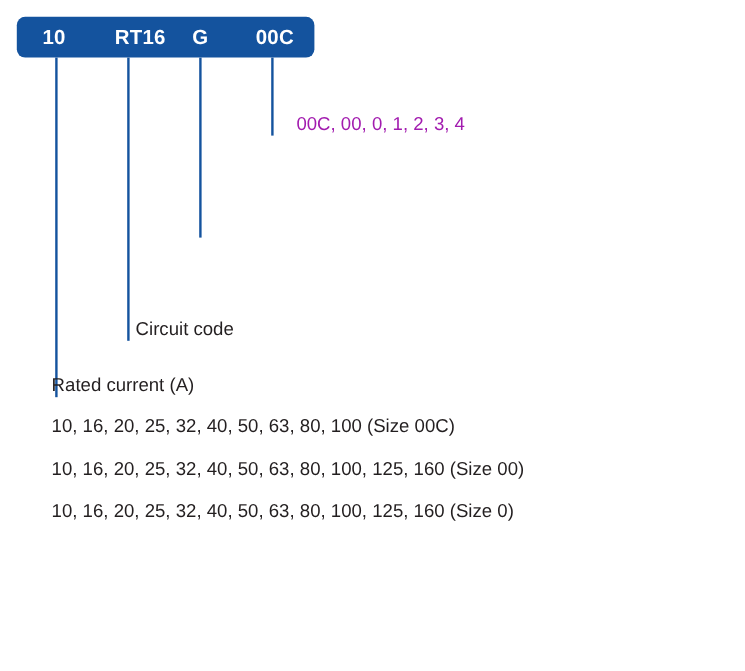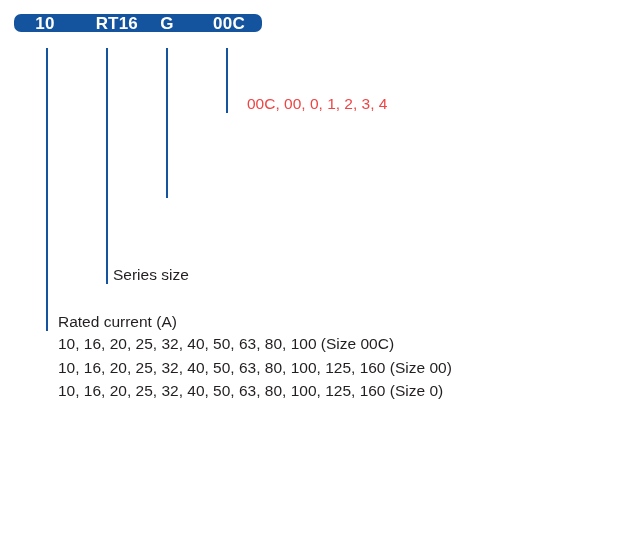--- a/index.html
+++ b/index.html
@@ -15,21 +15,21 @@
     font-family: "Liberation Sans", sans-serif;
     color: #231f20;
   }
 
   
   #code-bar {
     position: absolute;
     left: 14px;
     top: 14px;
     width: 248px;
-    height: 18px;
+    height: 34px;
     background: #14539e;
     border-radius: 7px;
     display: flex;
     align-items: center;
   }
   .code-seg {
     color: #ffffff;
     font-size: 17px;
     font-weight: bold;
     text-align: center;
@@ -58,34 +58,35 @@
   .heading {
     font-size: 15.5px;
     line-height: 20px;
     white-space: nowrap;
     color: #231f20;
   }
   .sub {
     font-size: 15.5px;
     line-height: 20px;
     white-space: nowrap;
-    color: #ef4444;
+    color: #a21caf;
   }
   .indent { padding-left: 14px; }
 
   #blade-block      { left: 233px; top: 94px; }
   #protection-block { left: 173px; top: 179px; }
   #series-block     { left: 113px; top: 265px; }
-  #rated-block      { left: 58px;  top: 312px; }
+  #rated-block      { left: 43px;  top: 312px; }
 
   .rated-line {
     font-size: 15.5px;
     line-height: 23.5px;
     white-space: nowrap;
     color: #231f20;
+    margin-top: 12px;
   }
 </style>
 </head>
 <body>
 
 <div id="code-bar">
   <span class="code-seg" id="seg-0">10</span>
   <span class="code-seg" id="seg-1">RT16</span>
   <span class="code-seg" id="seg-2">G</span>
   <span class="code-seg" id="seg-3">00C</span>
@@ -97,21 +98,21 @@
 <div class="connector" id="conn-3"></div>
 
 <div class="block" id="blade-block">
   <div class="sub indent">00C, 00, 0, 1, 2, 3, 4</div>
 </div>
 
 <div class="block" id="protection-block">
 </div>
 
 <div class="block" id="series-block">
-  <div class="heading">Series size</div>
+  <div class="heading">Circuit code</div>
 </div>
 
 <div class="block" id="rated-block">
   <div class="heading">Rated current (A)</div>
   <div id="rated-lines">
       <div class="rated-line">10, 16, 20, 25, 32, 40, 50, 63, 80, 100 (Size 00C)</div>
       <div class="rated-line">10, 16, 20, 25, 32, 40, 50, 63, 80, 100, 125, 160 (Size 00)</div>
       <div class="rated-line">10, 16, 20, 25, 32, 40, 50, 63, 80, 100, 125, 160 (Size 0)</div>
     </div>
 </div>

